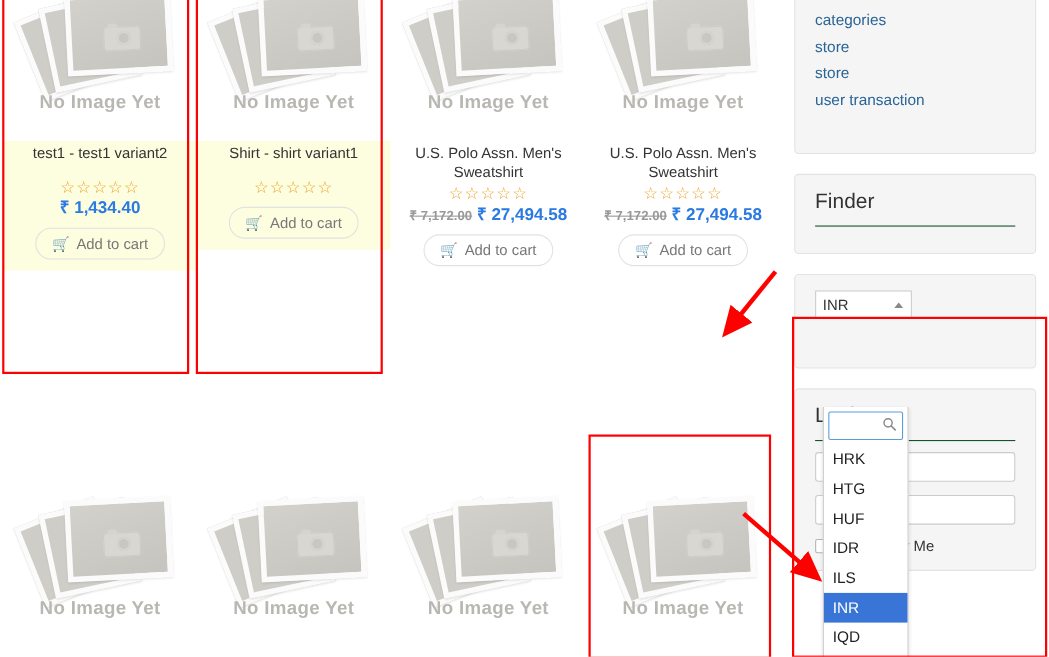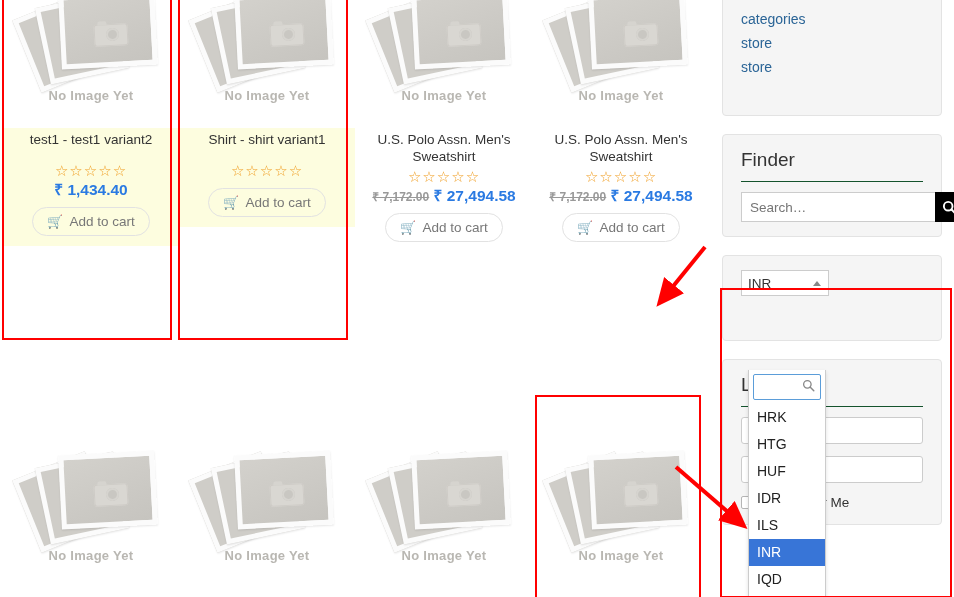--- a/index.html
+++ b/index.html
@@ -50,21 +50,21 @@
   .cam:before {
     content: ""; position: absolute; left: 12px; top: 4px; width: 13px; height: 13px;
     border-radius: 50%; background: #c9c7c2; box-shadow: inset 0 0 0 2px #d6d4cf;
   }
   .cam:after {
     content: ""; position: absolute; left: 4px; top: -3px; width: 9px; height: 4px;
     background: #d6d4cf; border-radius: 2px 2px 0 0;
   }
   .noimg-label {
     position: absolute; left: 0; right: 0; bottom: -4px;
-    font-size: 13px; font-weight: bold; color: #b9b7b2;
+    font-size: 17px; font-weight: bold; color: #b9b7b2;
     letter-spacing: .3px;
   }
   .pname {
     font-size: 13.5px; color: #333; line-height: 1.25;
     padding: 4px 6px 2px; min-height: 34px;
   }
   .stars { color: #f0a028; font-size: 15px; letter-spacing: 1px; line-height: 1.2; }
   .price { font-size: 15.5px; color: #2a7ae2; font-weight: bold; line-height: 1.15; padding: 1px 4px 0; }
   .price .old { color: #999; text-decoration: line-through; font-weight: bold; font-size: 12px; text-align: center; }
   .addcart {
@@ -300,35 +300,27 @@
   </div>
 
   <div class="sidebar">
 
     <div class="panel" id="panel-nav" style="margin-top:-18px; padding-top:0;">
       <ul class="navlist">
         <li><a href="#">Products</a></li>
         <li><a href="#">categories</a></li>
         <li><a href="#">store</a></li>
         <li><a href="#">store</a></li>
+        <li><a href="#">user transaction</a></li>
       </ul>
       <div style="height:22px;"></div>
     </div>
 
     <div class="panel" id="panel-finder">
       <h3>Finder</h3>
-      <div class="searchrow">
-        <input type="text" placeholder="Search…" style="">
-        <button class="searchbtn">
-          <svg width="15" height="15" viewBox="0 0 16 16">
-            <circle cx="6.6" cy="6.6" r="4.6" fill="none" stroke="#fff" stroke-width="2"></circle>
-            <line x1="10.2" y1="10.2" x2="14.5" y2="14.5" stroke="#fff" stroke-width="2.2" stroke-linecap="round"></line>
-          </svg>
-        </button>
-      </div>
     </div>
 
     <div class="panel" id="panel-currency">
       <div class="selbox">
         <span>INR</span>
         <span class="caret"></span>
       </div>
     </div>
 
     <div class="panel" id="panel-login">

